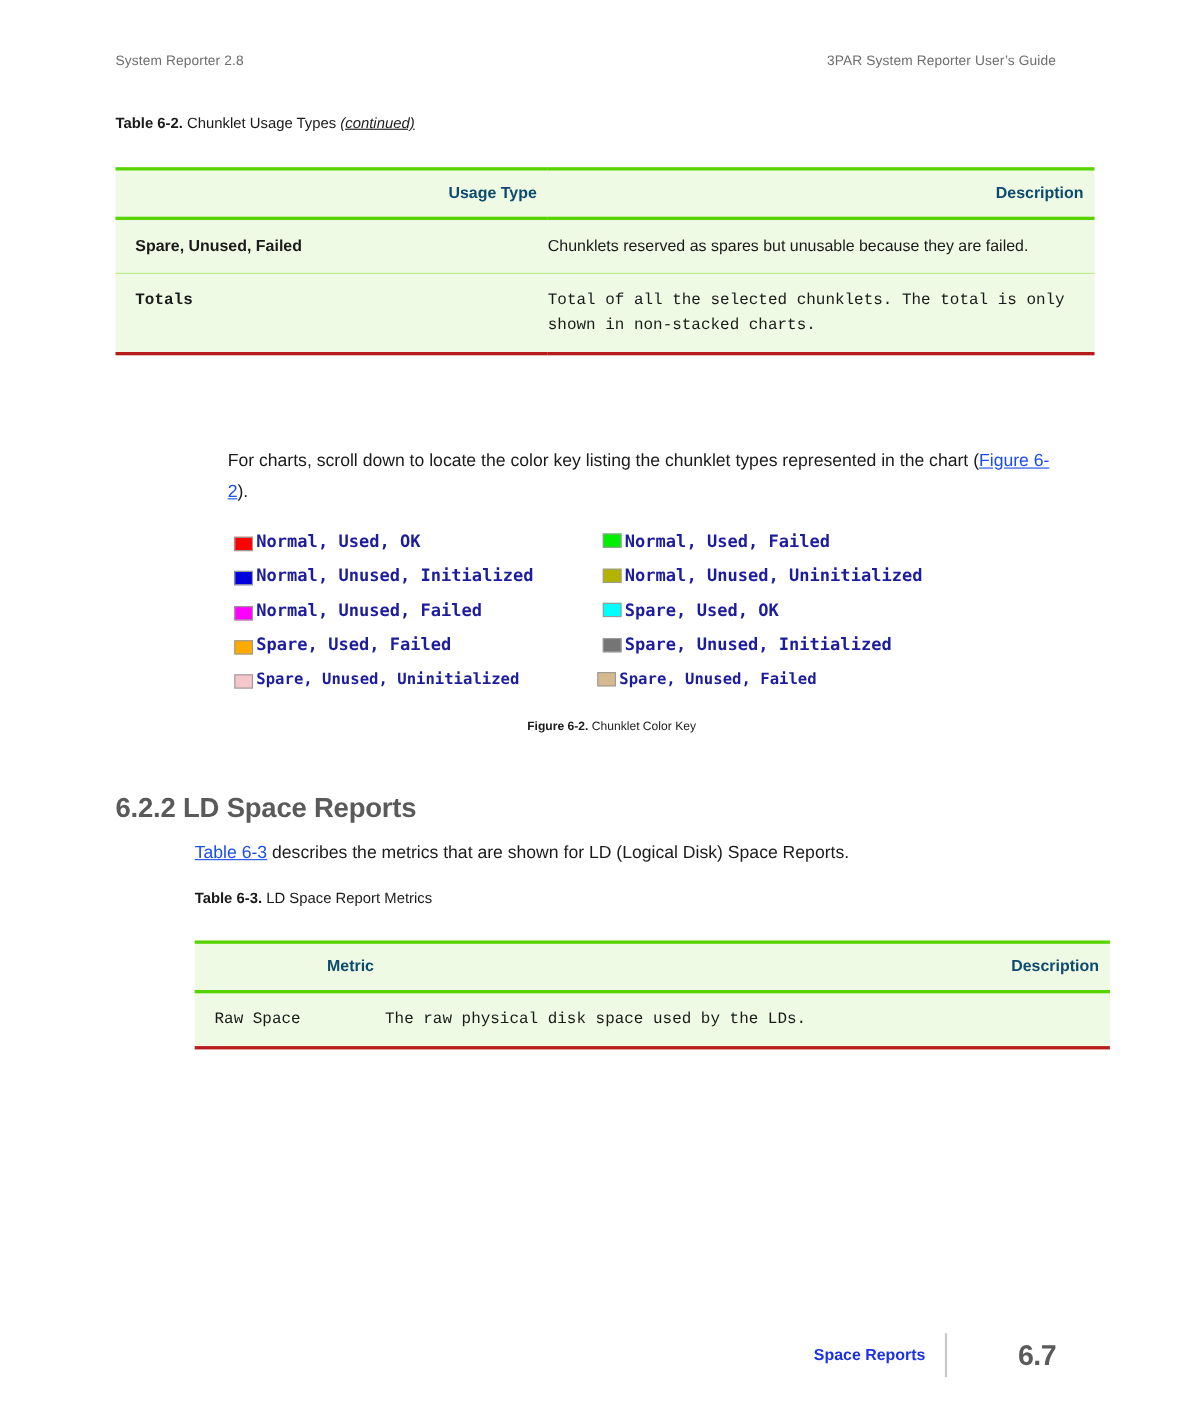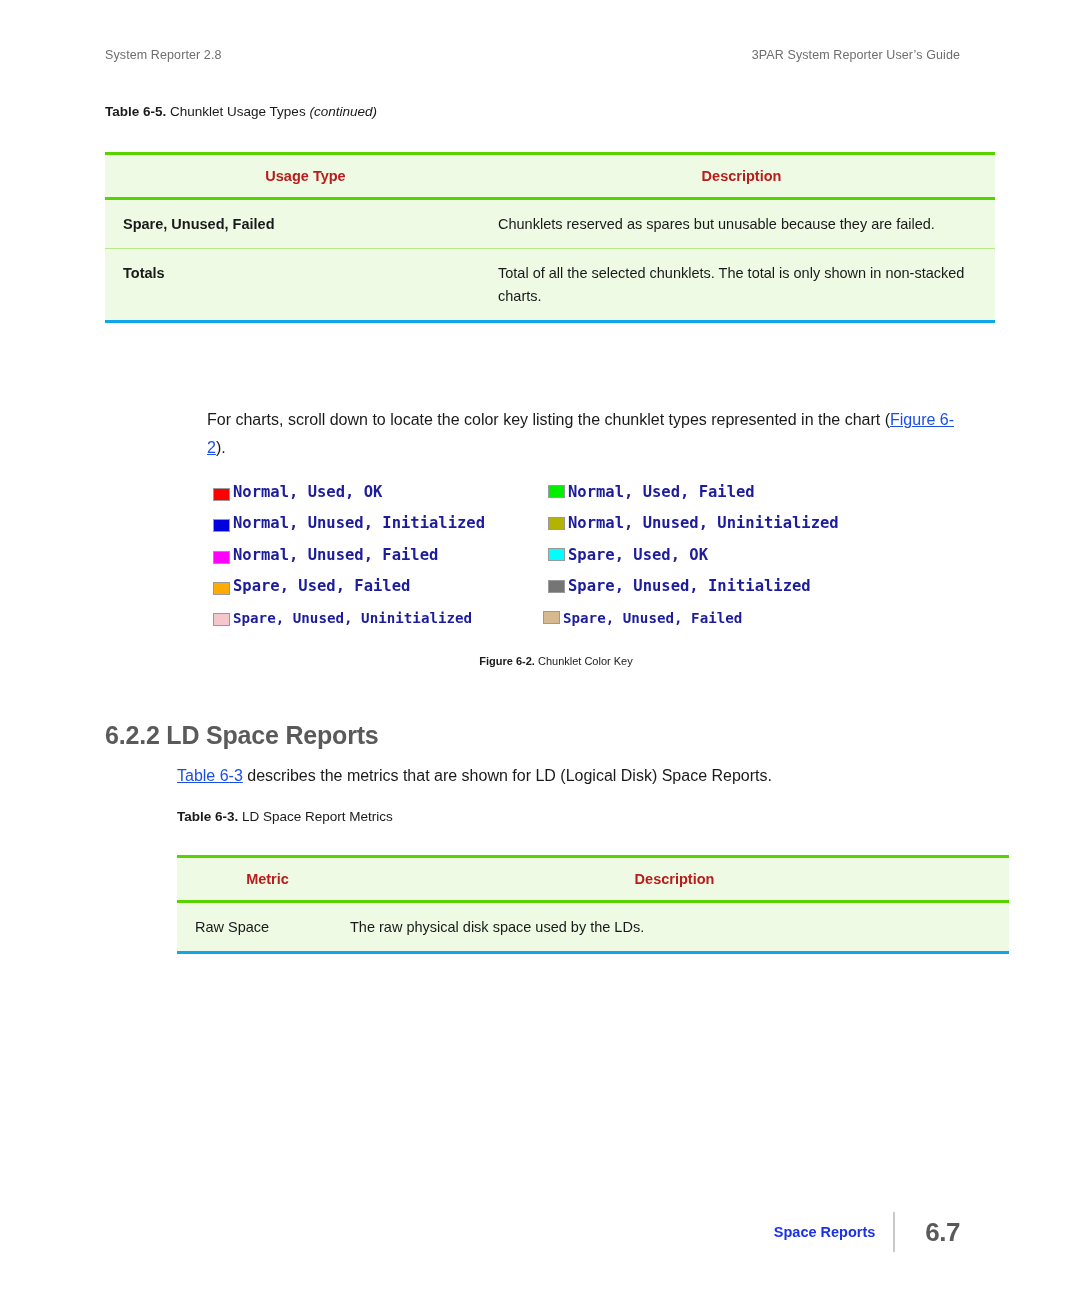--- a/index.html
+++ b/index.html
@@ -33,21 +33,21 @@
 
   
   .table-caption {
     position: absolute;
     font-size: 13.5px;
     color: #1a1a1a;
     white-space: nowrap;
   }
   .table-caption .cap-num { font-weight: bold; }
   .table-caption .cap-text { font-weight: normal; }
-  .table-caption .cap-ital { font-style: italic; }
+  .table-caption .cap-ital { font-style: italic; text-decoration: underline; }
 
   #caption-t62 { top: 104px; left: 105px; }
   #caption-t63 { top: 809px; left: 177px; }
 
   
   .doc-table {
     position: absolute;
     border-collapse: collapse;
     background: #eefae4;
     table-layout: fixed;
@@ -56,40 +56,41 @@
     top: 152px;
     left: 105px;
     width: 852px;
   }
   #table-6-3 {
     top: 855px;
     left: 177px;
     width: 794px;
   }
   .doc-table thead th {
-    text-align: center;
+    text-align: right;
     font-weight: bold;
     font-size: 14.5px;
-    color: #b91c1c;
+    color: #0c4a6e;
     padding: 13px 10px 13px 0;
     vertical-align: top;
     border-top: 3px solid #57d400;
     border-bottom: 3px solid #57d400;
   }
   .doc-table tbody td {
     text-align: left;
     font-size: 14.5px;
     color: #1a1a1a;
     padding: 13px 10px 13px 0;
     vertical-align: top;
     line-height: 1.55;
     border-bottom: 1.5px solid #b5e98a;
   }
   .doc-table tbody tr:last-child td {
-    border-bottom: 3px solid #0ea5e9;
+    border-bottom: 3px solid #b91c1c;
+    font-family: Liberation Mono, monospace;
   }
   .doc-table .col-label {
     font-weight: bold;
   }
   #table-6-3 .col-label { font-weight: normal; }
 
   #table-6-2 .c1 { width: 365px; padding-left: 18px; }
   #table-6-2 .c2 { width: 487px; }
   #table-6-3 .c1 { width: 145px; padding-left: 18px; }
   #table-6-3 .c2 { width: 649px; }
@@ -188,32 +189,33 @@
     width: 2px;
     height: 40px;
     background: #c9c9c9;
   }
   #footer-page-number {
     font-size: 26px;
     font-weight: bold;
     color: #5a5a5a;
     padding-left: 30px;
     letter-spacing: -0.5px;
+    margin-left: 34px;
   }
 </style>
 </head>
 <body>
 
 <div class="page-header">
   <span>System Reporter 2.8</span>
   <span>3PAR System Reporter User’s Guide</span>
 </div>
 
 <div class="table-caption" id="caption-t62">
-  <span class="cap-num">Table 6-5.</span>
+  <span class="cap-num">Table 6-2.</span>
   <span class="cap-text">Chunklet Usage Types</span>
   <span class="cap-ital">(continued)</span>
 </div>
 
 <table class="doc-table" id="table-6-2">
   <thead>
     <tr>
       <th class="c1">Usage Type</th>
       <th class="c2">Description</th>
     </tr>

